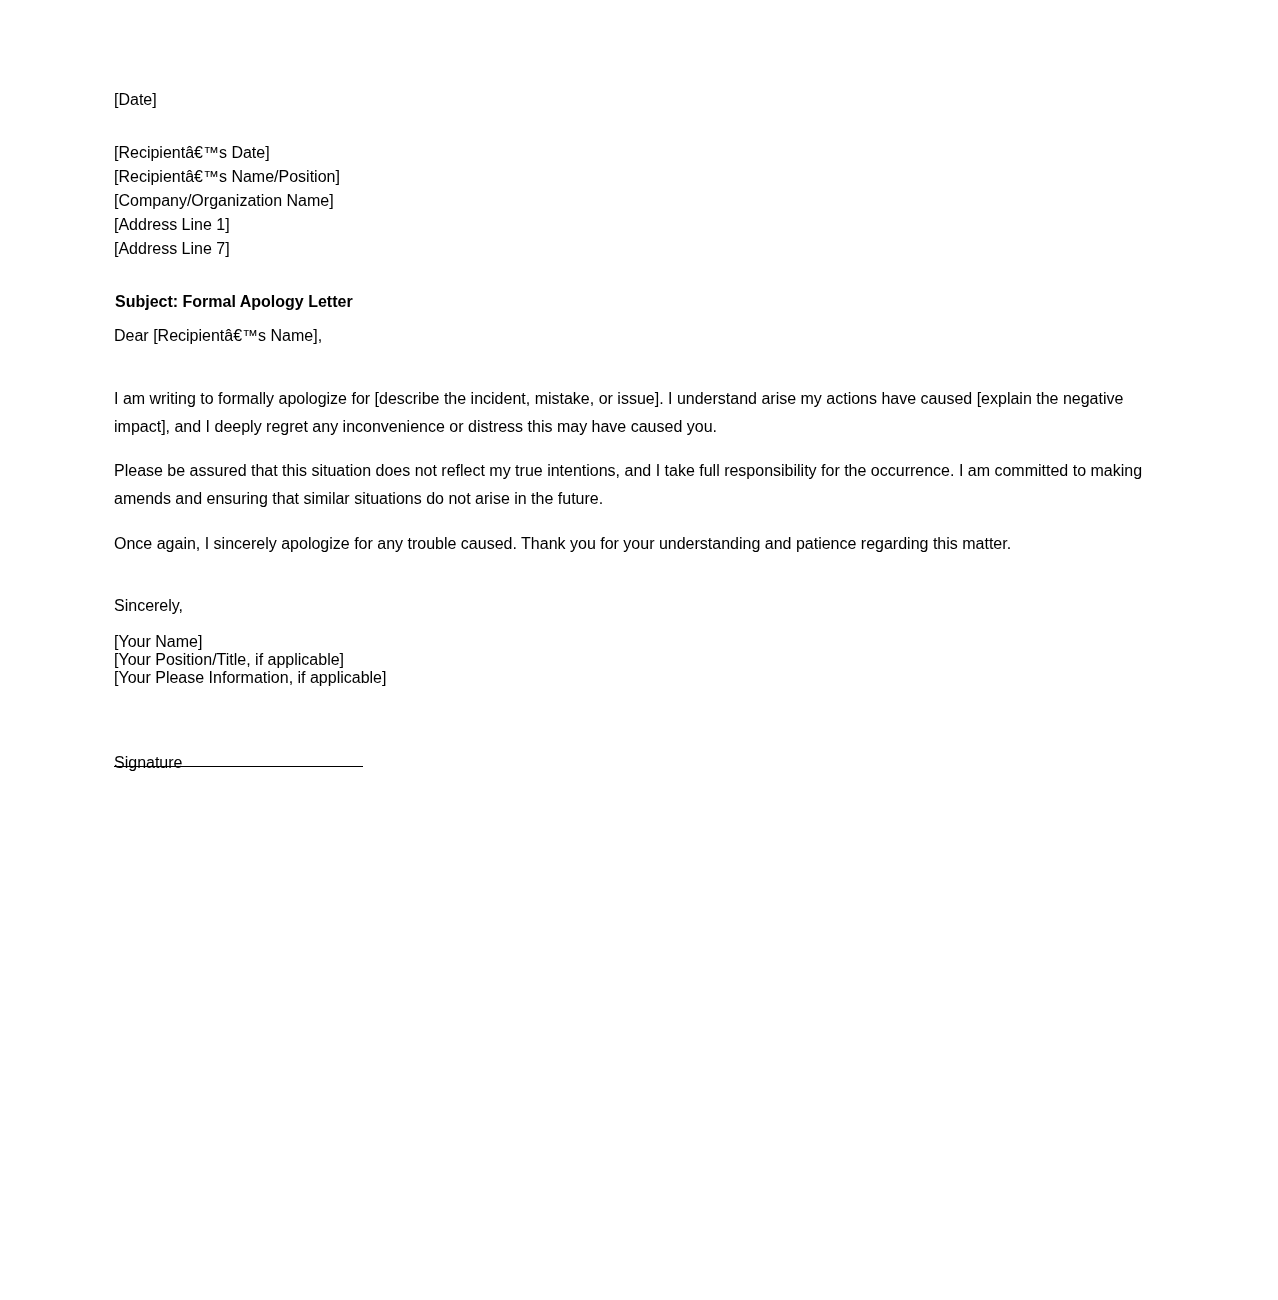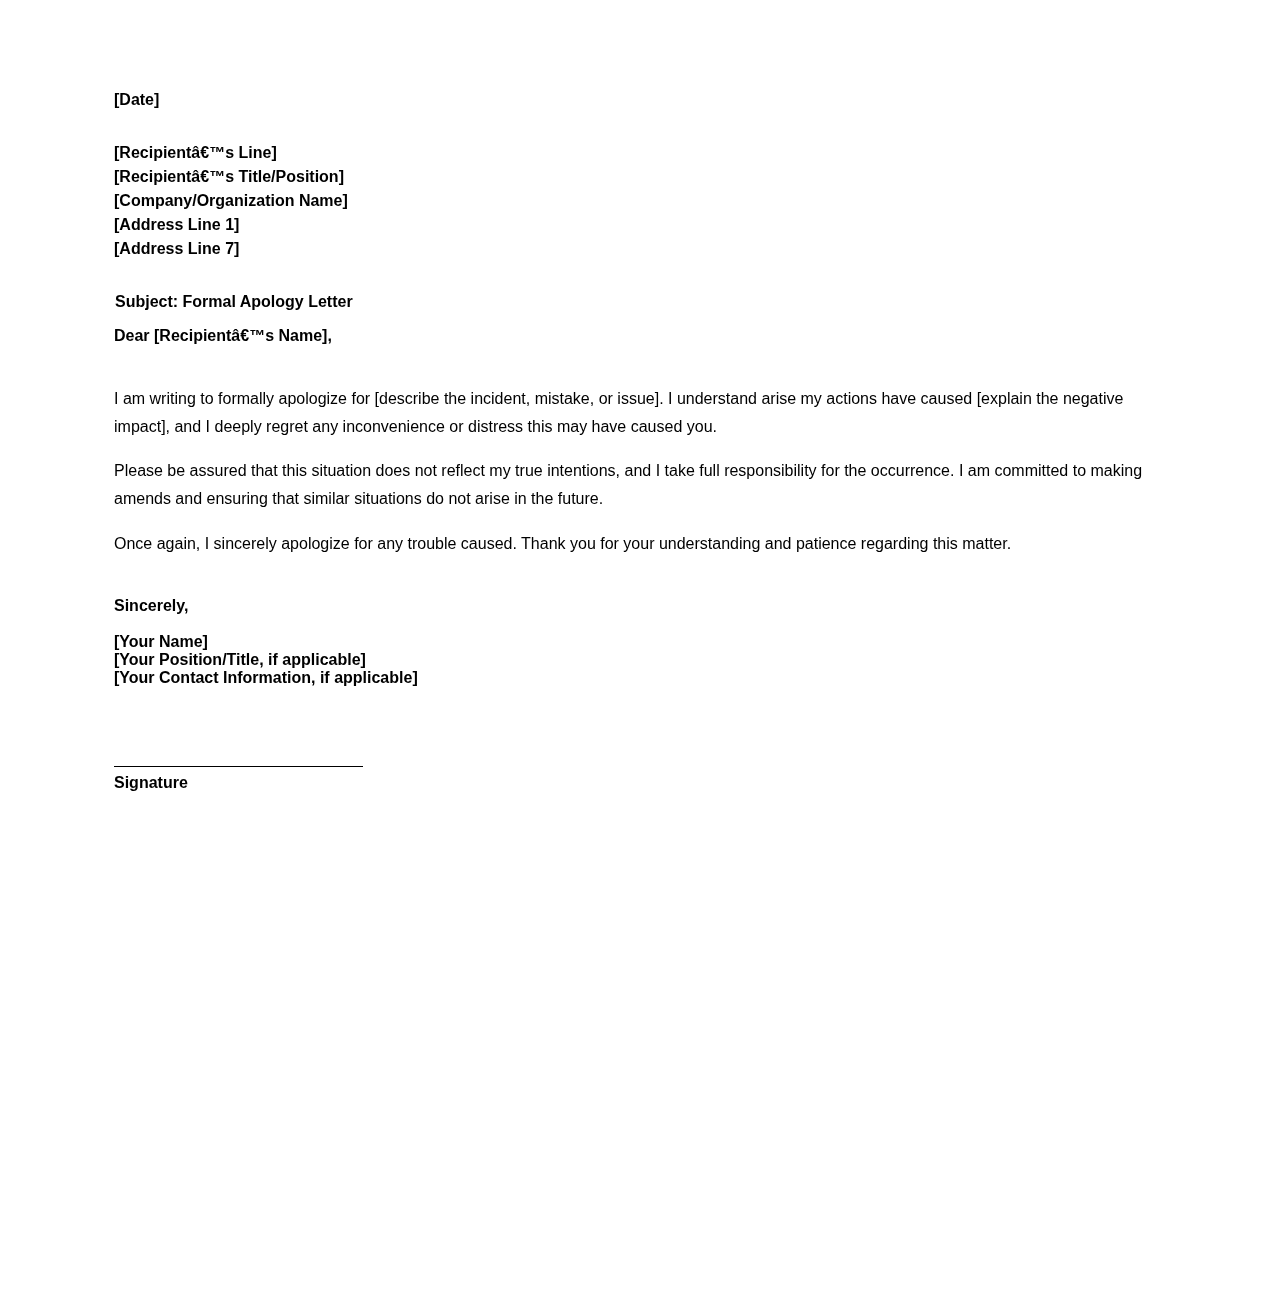--- a/index.html
+++ b/index.html
@@ -1,48 +1,48 @@
 <!DOCTYPE html>
 <html><head>
 <meta charset="utf-8">
 <style>
   html, body { margin: 0; padding: 0; background: #ffffff; }
   body { width: 1278px; height: 1300px; position: relative; font-family: "Liberation Sans", sans-serif; color: #000; font-size: 16px; }
-  .abs { position: absolute; left: 114px; white-space: nowrap; font-weight: bold; }
+  .abs { position: absolute; left: 114px; white-space: nowrap; }
   .line { height: 24px; line-height: 24px; }
   .para { position: absolute; left: 114px; width: 1050px; line-height: 27.5px; }
   .bold { font-weight: bold; }
   .sigline { position: absolute; left: 114px; top: 766px; width: 249px; border-top: 1px solid #000; }
   .tight { line-height: 18px; text-align: right; }
 </style>
 </head>
 <body>
 
 <div>
   <div class="abs line" style="top:88px">[Date]</div>
 
   <div>
-    <div class="abs line" style="top:141px">[Recipientâ€™s Line]</div>
-    <div class="abs line" style="top:165px">[Recipientâ€™s Title/Position]</div>
+    <div class="abs line" style="top:141px">[Recipientâ€™s Date]</div>
+    <div class="abs line" style="top:165px">[Recipientâ€™s Name/Position]</div>
     <div class="abs line" style="top:189px">[Company/Organization Name]</div>
     <div class="abs line" style="top:213px">[Address Line 1]</div>
     <div class="abs line" style="top:237px">[Address Line 7]</div>
   </div>
 
   <div class="abs line bold" style="top:290px; left:115px">Subject: Formal Apology Letter</div>
 
   <div class="abs line" style="top:324px">Dear [Recipientâ€™s Name],</div>
 
   <div class="para" style="top:385px">I am writing to formally apologize for [describe the incident, mistake, or issue]. I understand arise my actions have caused [explain the negative impact], and I deeply regret any inconvenience or distress this may have caused you.</div>
   <div class="para" style="top:457px">Please be assured that this situation does not reflect my true intentions, and I take full responsibility for the occurrence. I am committed to making amends and ensuring that similar situations do not arise in the future.</div>
   <div class="para" style="top:530px">Once again, I sincerely apologize for any trouble caused. Thank you for your understanding and patience regarding this matter.</div>
 
   <div class="abs line" style="top:594px">Sincerely,</div>
 
   <div>
     <div class="abs tight" style="top:633px">[Your Name]</div>
     <div class="abs tight" style="top:651px">[Your Position/Title, if applicable]</div>
-    <div class="abs tight" style="top:669px">[Your Contact Information, if applicable]</div>
+    <div class="abs tight" style="top:669px">[Your Please Information, if applicable]</div>
   </div>
 
   <div class="sigline"></div>
-  <div class="abs line" style="top:771px">Signature</div>
+  <div class="abs line" style="top:751px">Signature</div>
 </div>
 
 </body></html>

